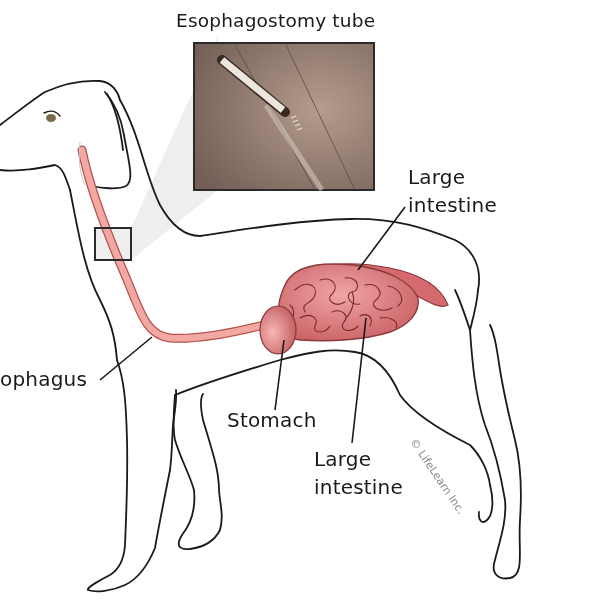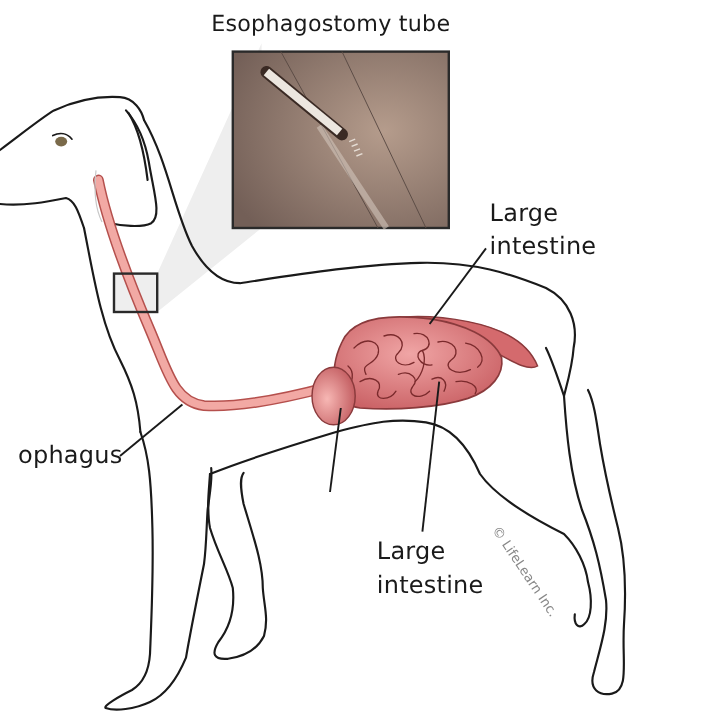--- a/index.html
+++ b/index.html
@@ -111,19 +111,20 @@
       <g stroke="#e6ddd5" stroke-width="1.2">
         <line x1="291" y1="118" x2="296" y2="116"></line>
         <line x1="293" y1="122" x2="298" y2="120"></line>
         <line x1="295" y1="126" x2="300" y2="124"></line>
         <line x1="297" y1="130" x2="302" y2="128"></line>
       </g>
     </g>
   </svg>
 
   <div class="label title-label" style="left:176px; top:8px;">Esophagostomy tube</div>
-  <div class="label" style="left:15px; top:367px;">ophagus</div>
+  <div class="label" style="left:0px; top:367px;">ophagus</div>
+  <div class="label" style="left:227px; top:408px;">Stomach</div>
   <div class="label" style="left:314px; top:447px;">Large</div>
   <div class="label" style="left:314px; top:475px;">intestine</div>
   <div class="label" style="left:408px; top:165px;">Large</div>
   <div class="label" style="left:408px; top:193px;">intestine</div>
   <div class="copyright" style="left:418px; top:436px;">© LifeLearn Inc.</div>
 </div>
 
 </body></html>

